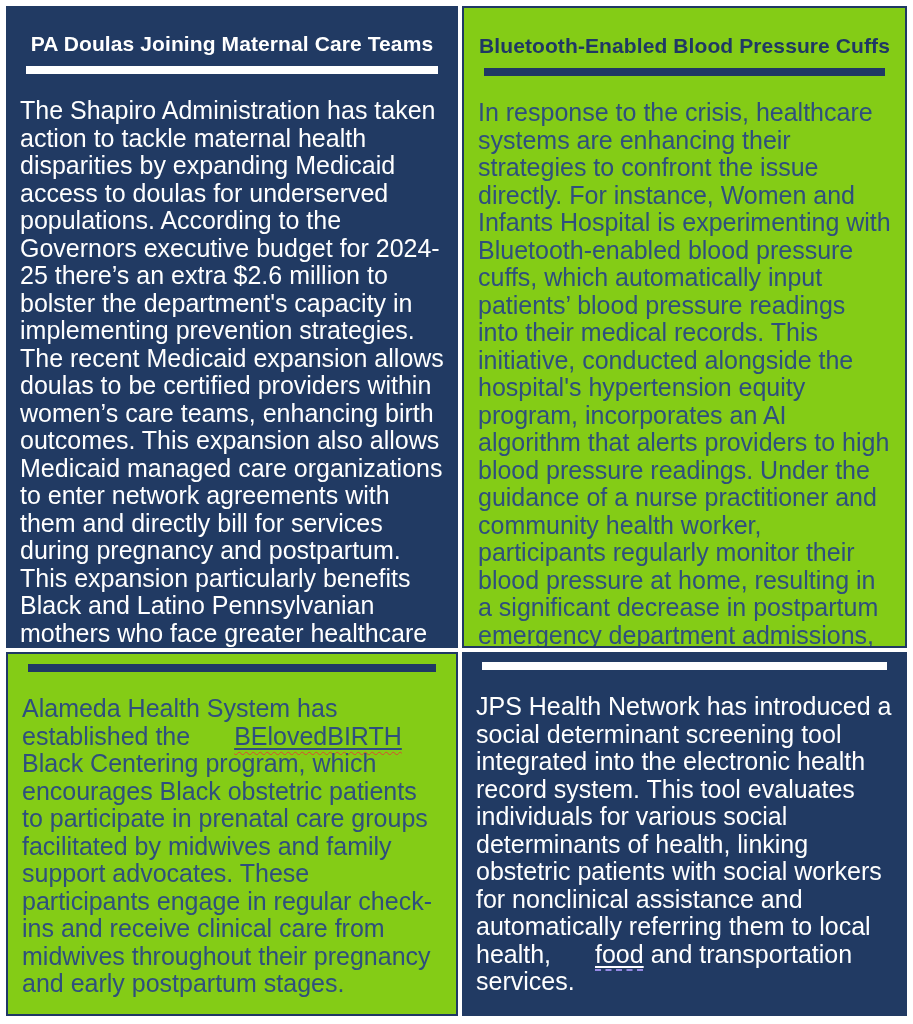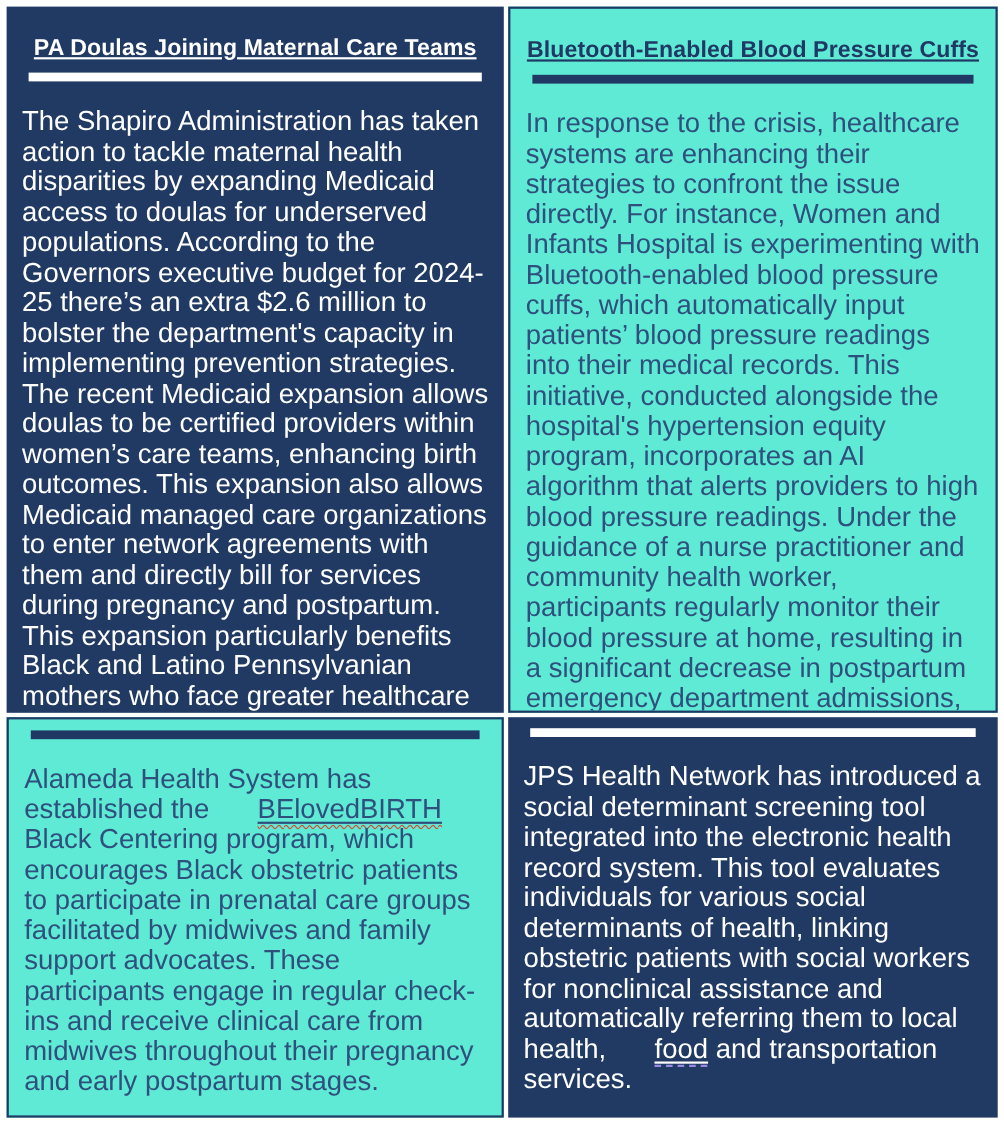--- a/index.html
+++ b/index.html
@@ -29,32 +29,31 @@
   }
   .card{
     padding:0 14px;
     overflow:hidden;
   }
   .card.navy{
     background:var(--navy,#213a63);
     color:#ffffff;
   }
   .card.white{
-    background:#5eead4;
+    background:#84cc16;
     border:2px solid var(--border-navy,#1f3864);
     color:var(--white-card-text,#2f4f7d);
   }
   .card-title{
     margin-top:26px;
     text-align:center;
     font-weight:bold;
     font-size:21px;
     line-height:24px;
     letter-spacing:0.1px;
-    text-decoration:underline;
   }
   .card.navy .card-title{color:#ffffff;}
   .card.white .card-title{color:var(--white-card-title,#1f3864);}
   .title-bar{
     height:8px;
     margin:10px 6px 0 6px;
   }
   .card.navy .title-bar{background:#ffffff;}
   .card.white .title-bar{background:var(--border-navy,#1f3864);}
   .card-body{

